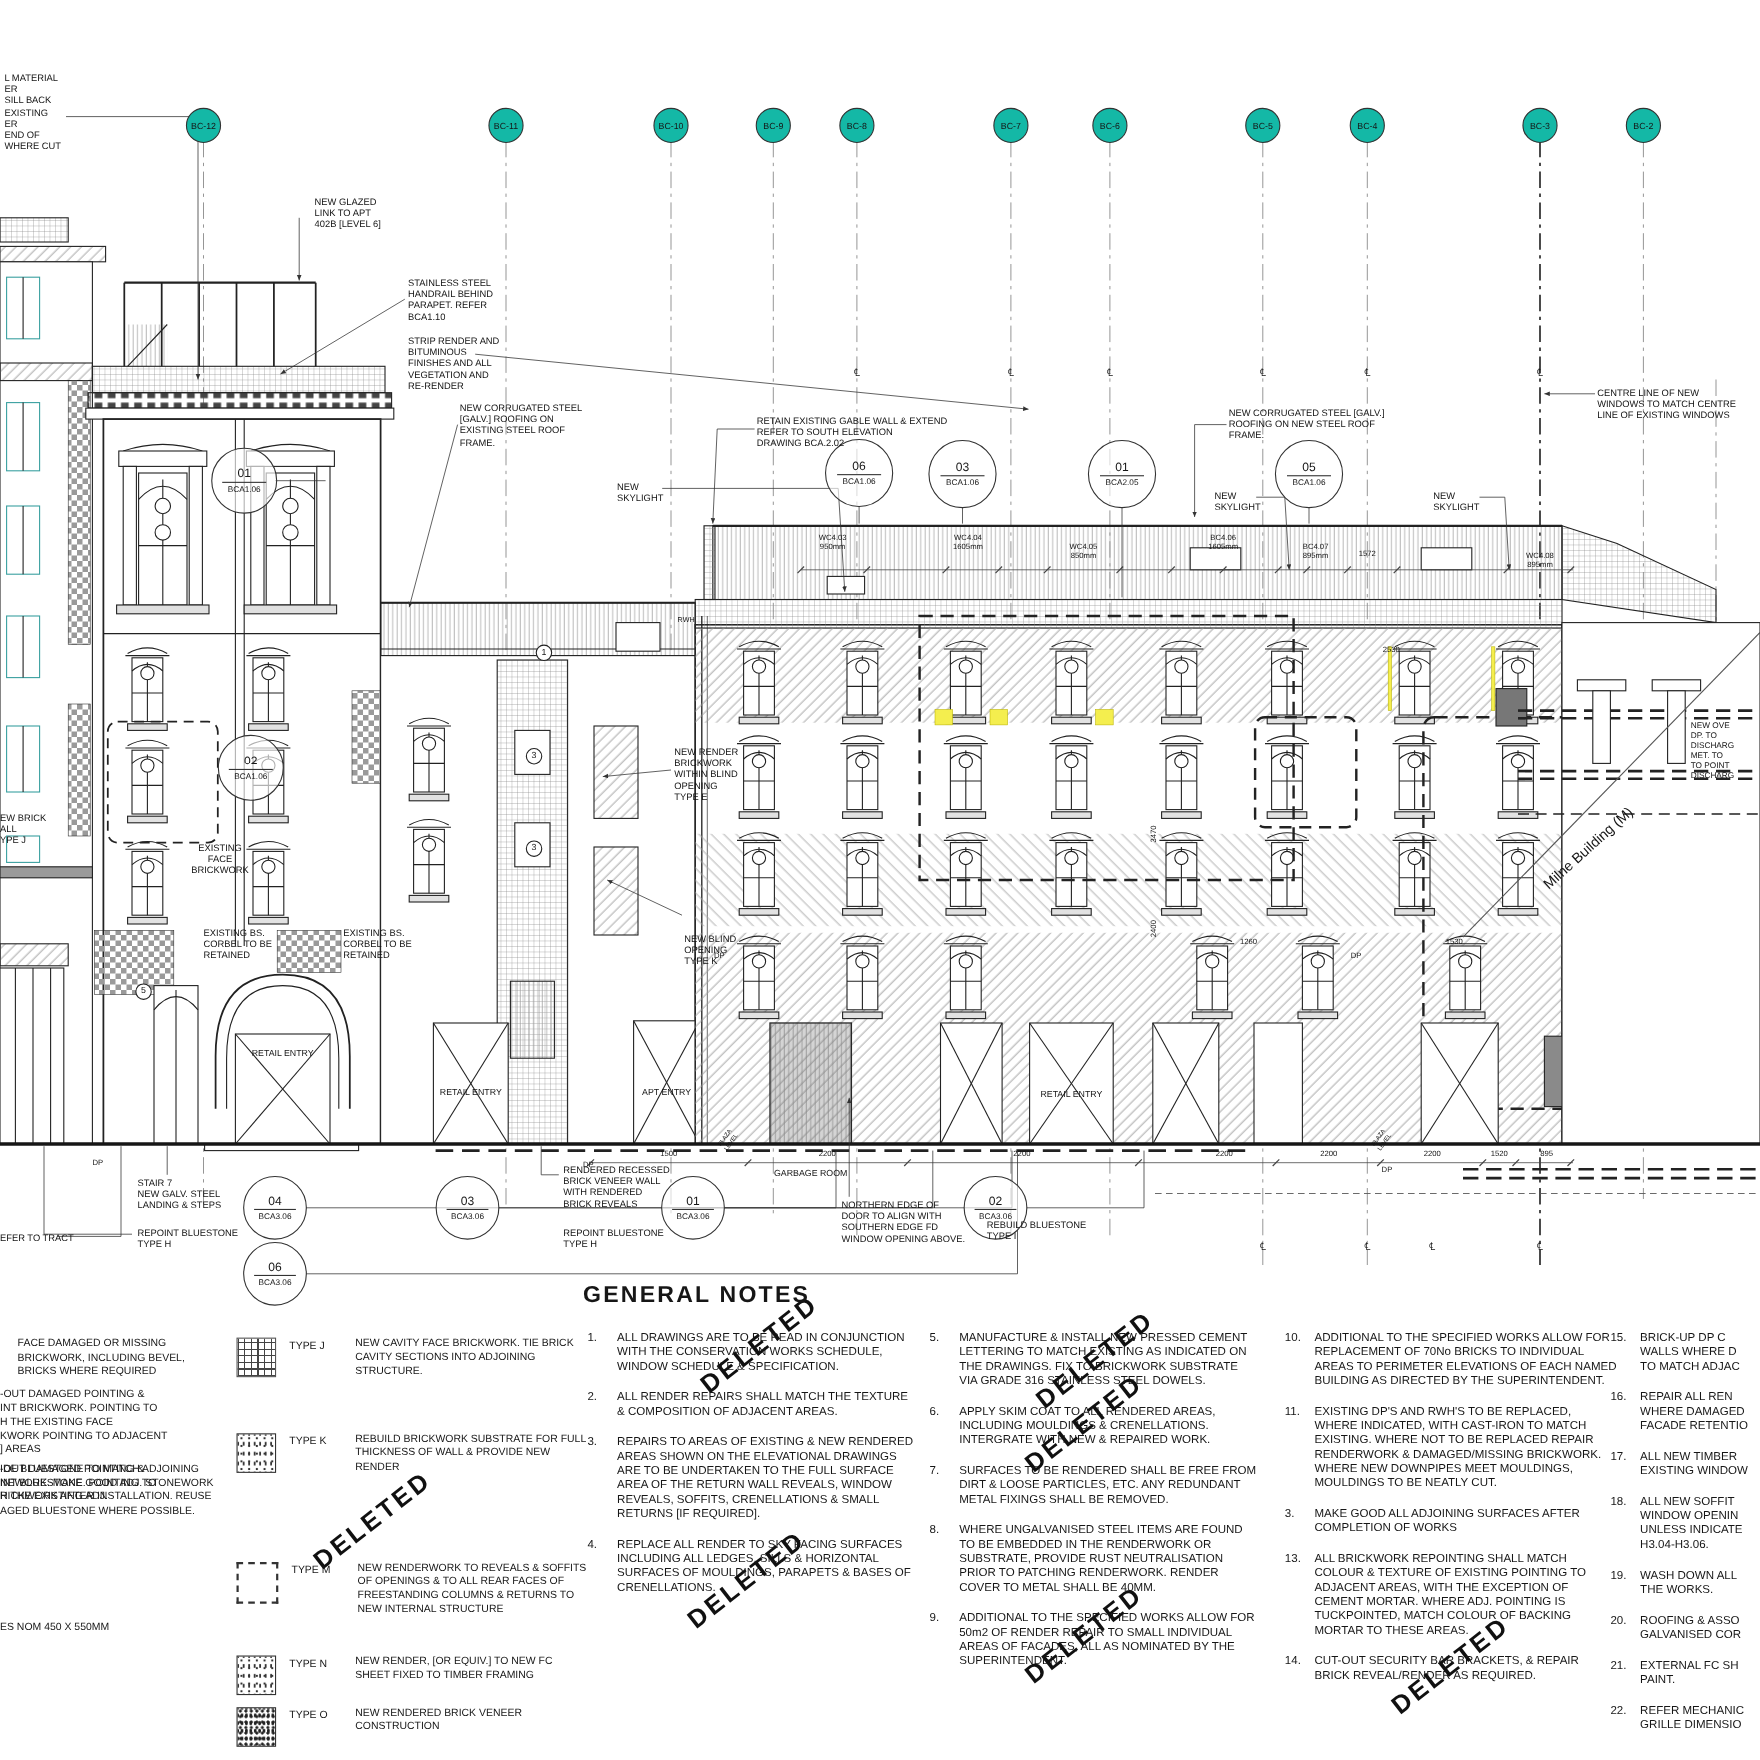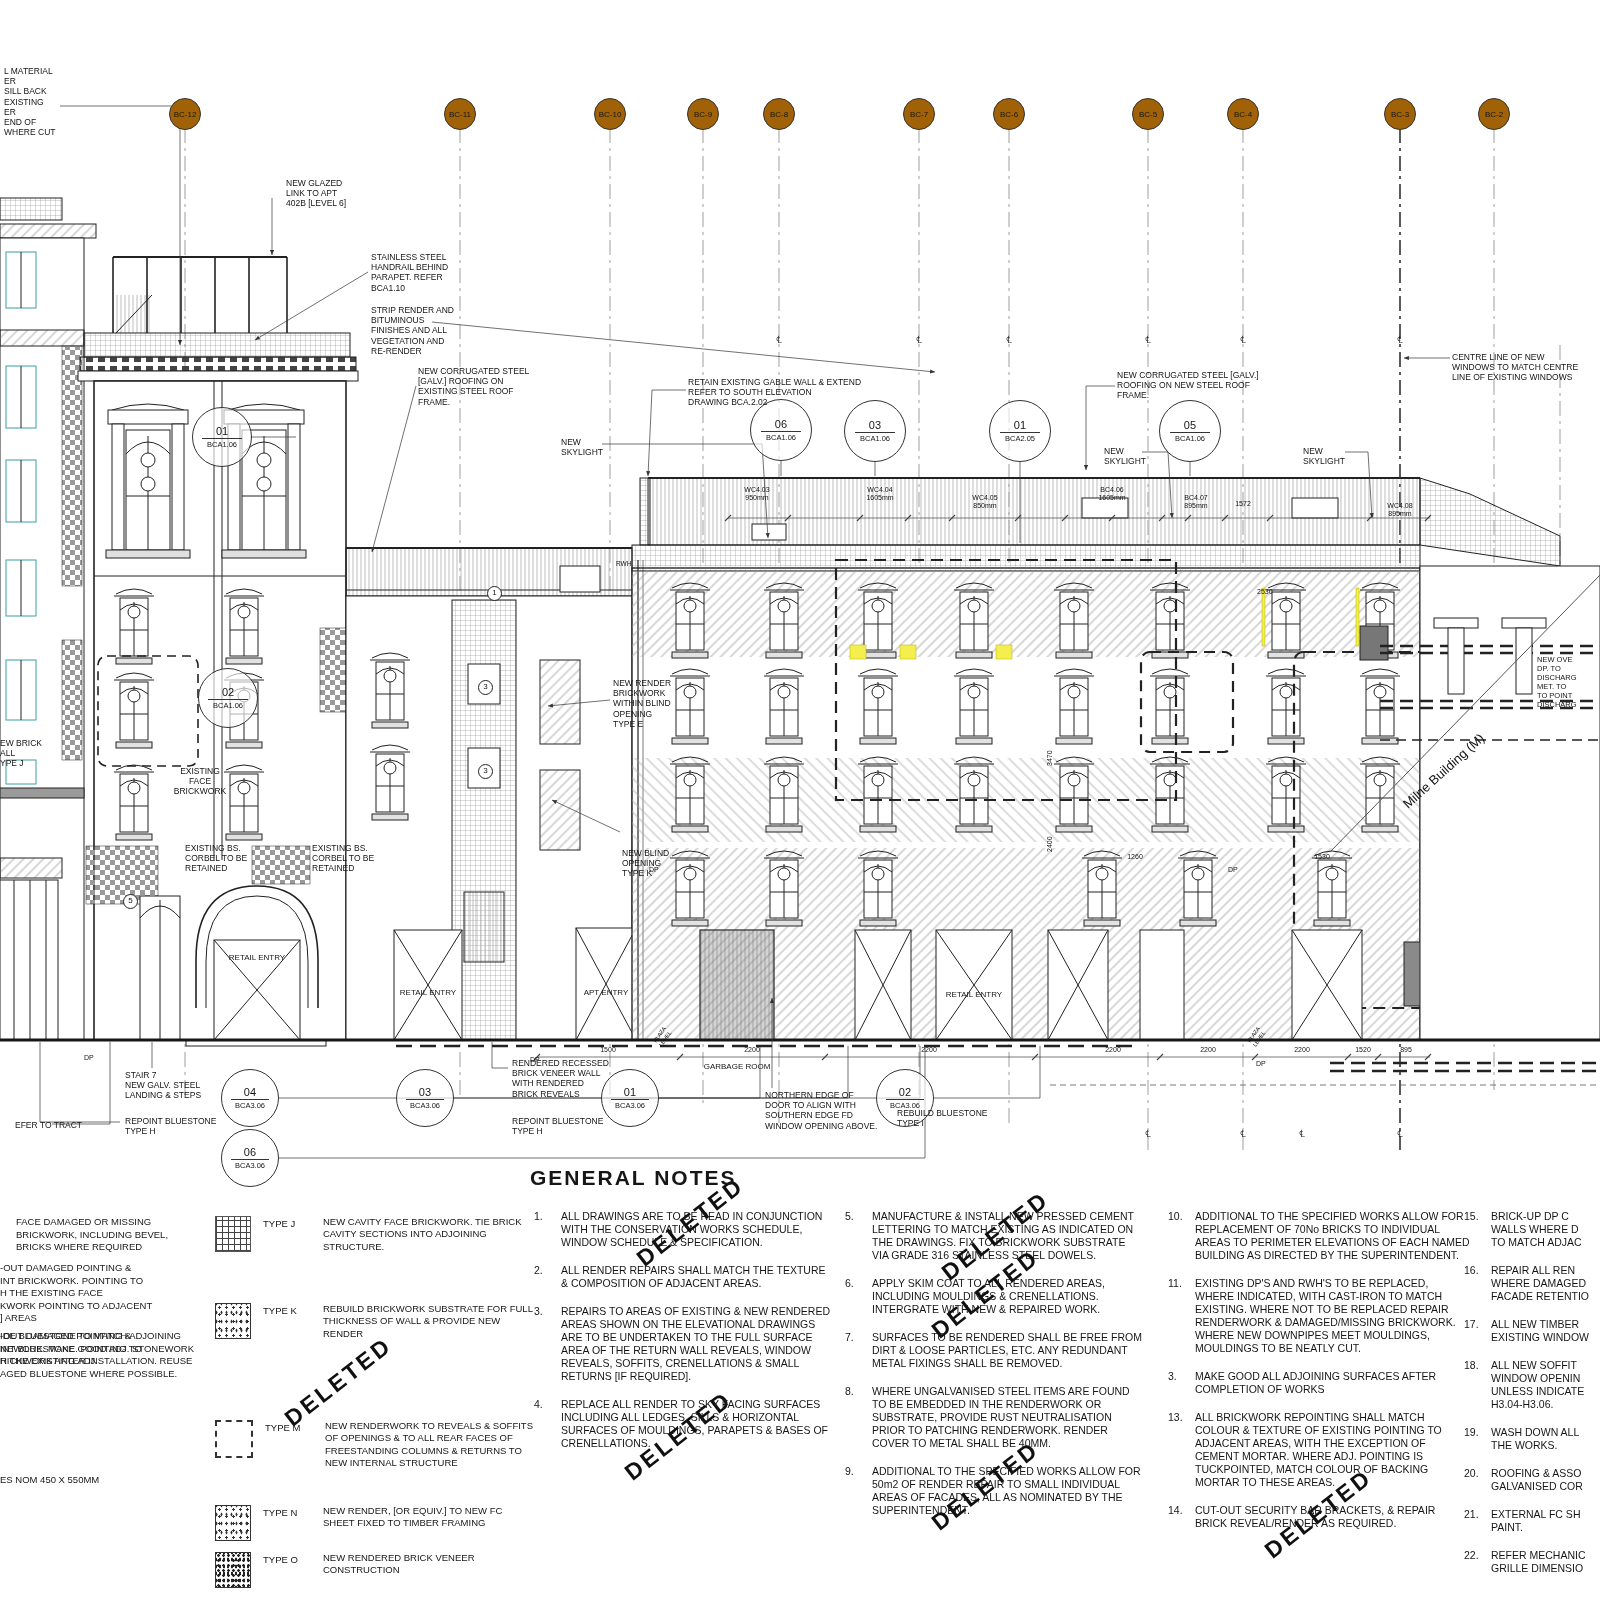--- a/index.html
+++ b/index.html
@@ -10,21 +10,21 @@
   .s{stroke:#222;fill:none;stroke-width:1}
   .f{fill:#fff;stroke:#222;stroke-width:1}
   .cl{stroke:#777;stroke-width:.7;stroke-dasharray:15 5 3 5;fill:none}
   .ld{stroke:#333;stroke-width:.7;fill:none}
   .dim{stroke:#444;stroke-width:.7;fill:none}
   .lbl{position:absolute;font-size:8.5px;line-height:1.2;white-space:pre;color:#141414;transform-origin:0 0;}
   .ctr{transform:translateX(-50%);text-align:center;}
   .circ{border:1px solid #222;border-radius:50%;width:13px;height:13px;line-height:12px;
         text-align:center;font-size:8px;background:#fff;}
   .bubble{position:absolute;top:98px;width:30px;height:30px;border:1px solid #333;border-radius:50%;
-          background:#a16207;transform:translateX(-50%);display:flex;align-items:center;justify-content:center;
+          background:#14b8a6;transform:translateX(-50%);display:flex;align-items:center;justify-content:center;
           font-size:8px;}
   .callout{position:absolute;border:1px solid #333;border-radius:50%;background:rgba(255,255,255,.65);
            transform:translate(-50%,-50%);display:flex;flex-direction:column;align-items:center;justify-content:center;}
   .c-num{font-size:11px;border-bottom:1px solid #333;width:68%;text-align:center;padding-bottom:1px;}
   .c-sheet{font-size:7.5px;padding-top:1px;}
   .stamp{position:absolute;font-size:23px;font-weight:bold;letter-spacing:3px;color:#101010;
          transform-origin:0 50%;white-space:pre;}
   .notes-title{position:absolute;left:530px;top:1166px;margin:0;font-size:21px;font-weight:bold;
                letter-spacing:2px;}
   .ncol{position:absolute;display:flex;flex-direction:column;gap:15px;}
@@ -539,21 +539,21 @@
       <div class="lbl" style="left: 512px; top: 1058px;">RENDERED RECESSED
 BRICK VENEER WALL
 WITH RENDERED
 BRICK REVEALS</div>
       <div class="lbl" style="left: 765px; top: 1090px;">NORTHERN EDGE OF
 DOOR TO ALIGN WITH
 SOUTHERN EDGE FD
 WINDOW OPENING ABOVE.</div>
       <div class="lbl" style="left: 897px; top: 1108px;">REBUILD BLUESTONE
 TYPE I</div>
-      <div class="lbl" style="left: 15px; top: 1120px;">EFER TO TRACT</div>
+      <div class="lbl" style="left: 0px; top: 1120px;">EFER TO TRACT</div>
       <div class="lbl" style="left: 1537px; top: 655px; font-size: 7.5px;">NEW OVE
 DP. TO
 DISCHARG
 MET. TO
 TO POINT
 DISCHARG</div>
       <div class="lbl" style="left: 1400px; top: 800px; font-size: 13px; transform: rotate(-42deg);">Milne Building (M)</div>
       <div class="lbl" style="left: 616px; top: 560px; font-size: 6.5px;">RWH</div>
       <div class="lbl" style="left: 649px; top: 866px; font-size: 7px;">DP</div>
       <div class="lbl" style="left: 1228px; top: 866px; font-size: 7px;">DP</div>

